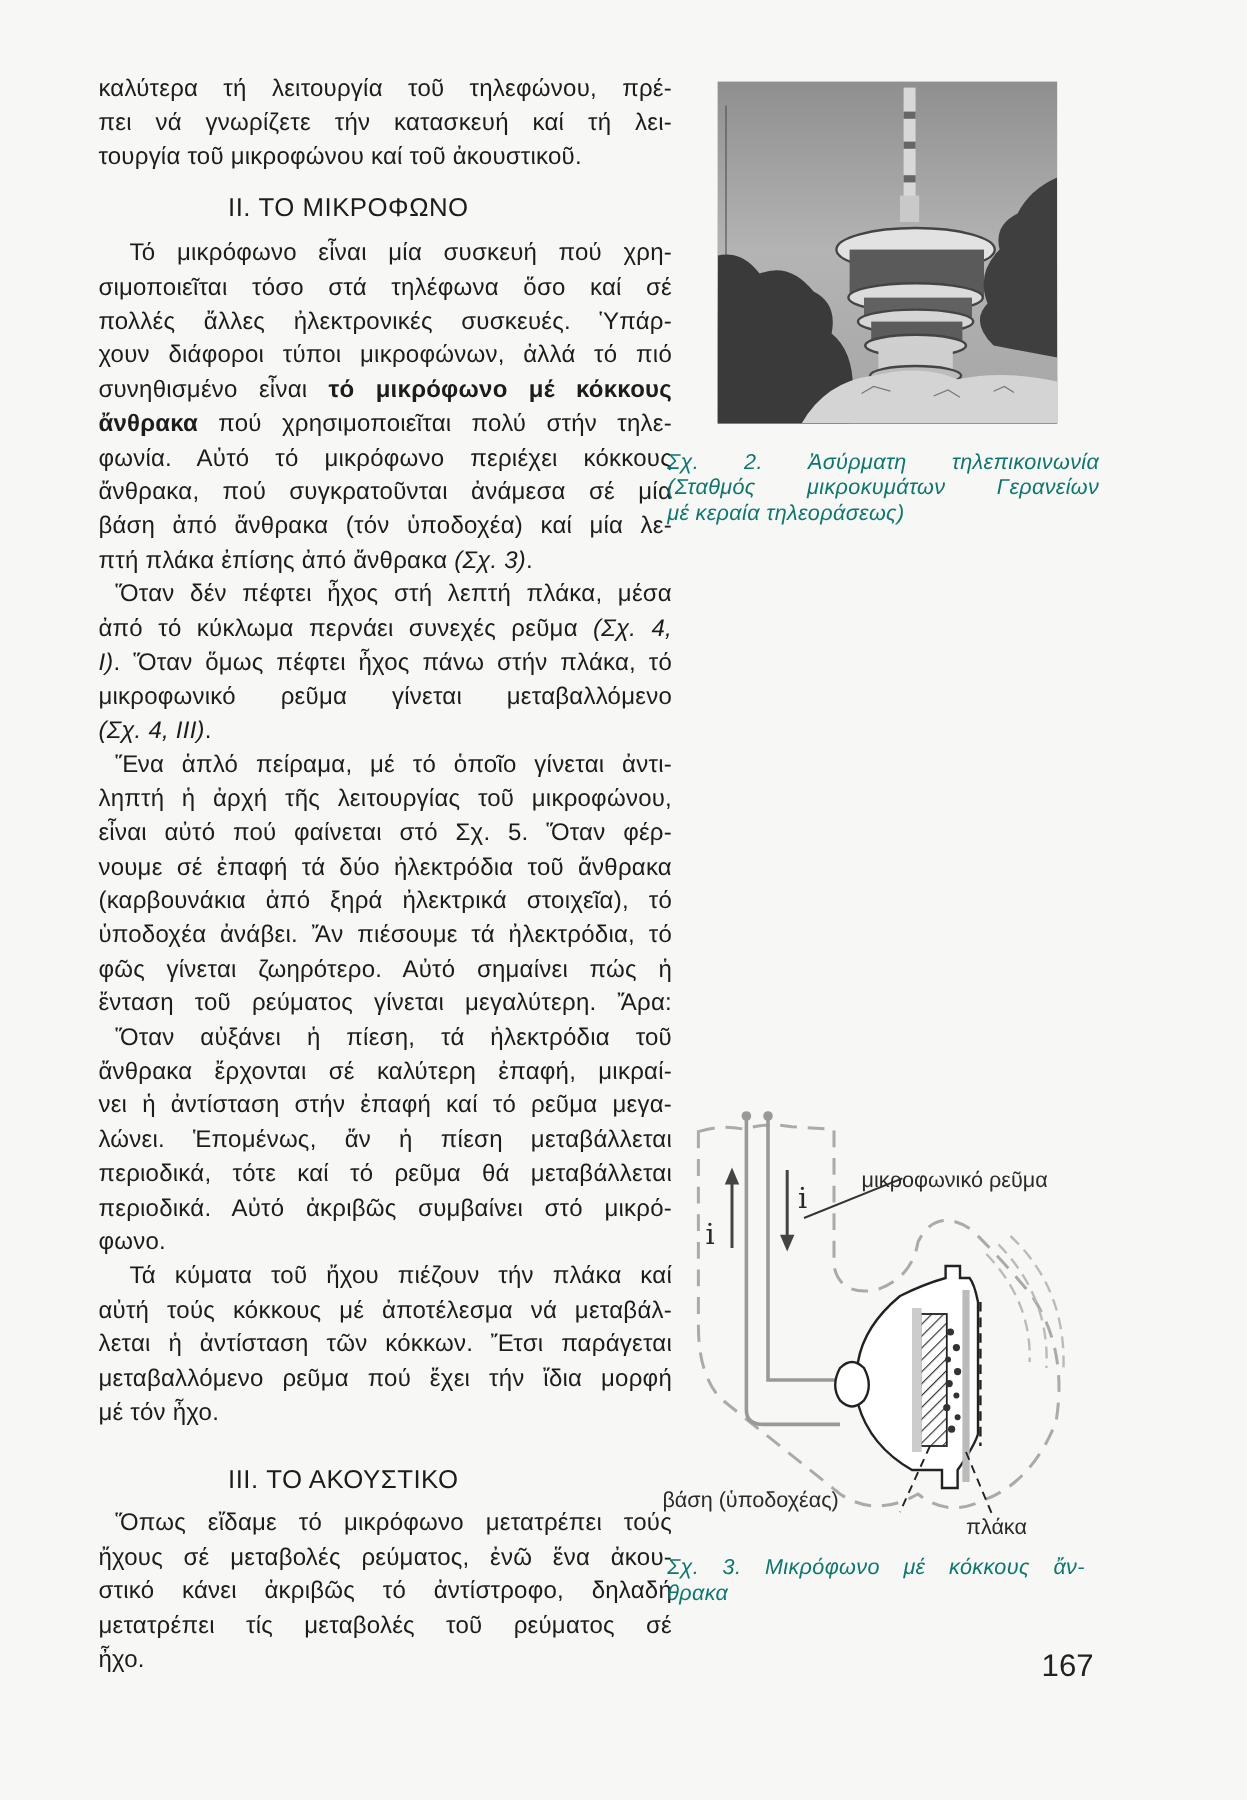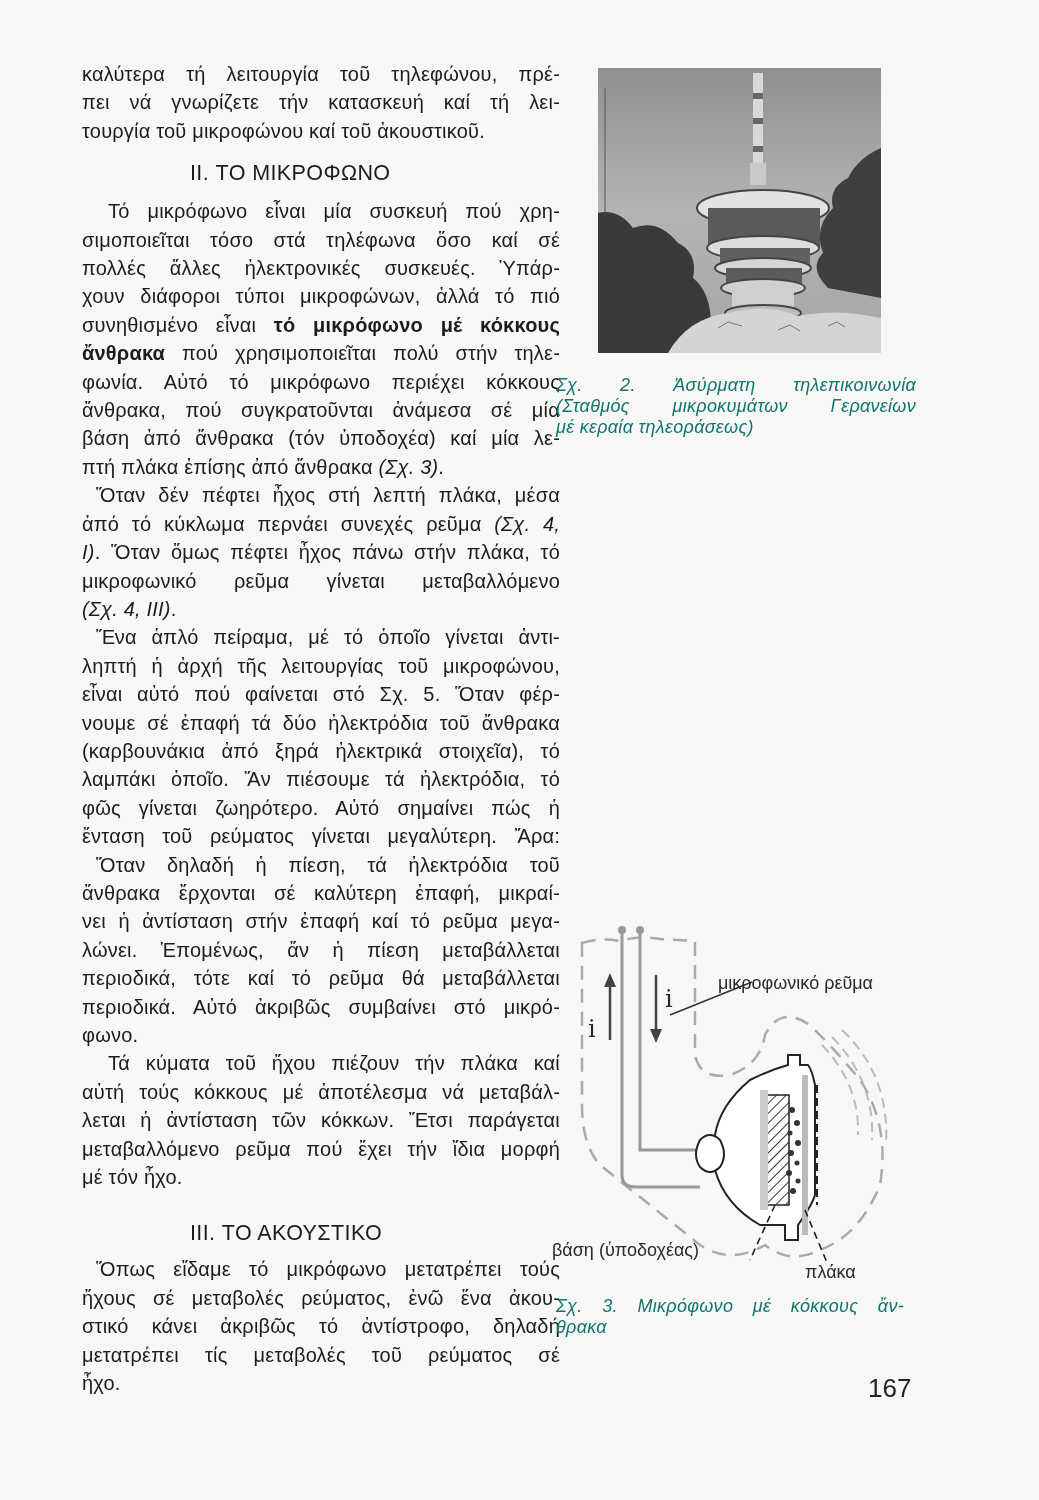--- a/index.html
+++ b/index.html
@@ -91,27 +91,27 @@
       <span class="line">μικροφωνικό ρεῦμα γίνεται μεταβαλλόμενο</span>
       <span class="line last"><i class="it">(Σχ. 4, III)</i><span>.</span></span>
     </div>
 
     <div>
       <span class="line indent-s">Ἕνα ἁπλό πείραμα, μέ τό ὁποῖο γίνεται ἀντι-</span>
       <span class="line">ληπτή ἡ ἀρχή τῆς λειτουργίας τοῦ μικροφώνου,</span>
       <span class="line">εἶναι αὐτό πού φαίνεται στό Σχ. 5. Ὅταν φέρ-</span>
       <span class="line">νουμε σέ ἐπαφή τά δύο ἠλεκτρόδια τοῦ ἄνθρακα</span>
       <span class="line">(καρβουνάκια ἀπό ξηρά ἠλεκτρικά στοιχεῖα), τό</span>
-      <span class="line">λαμπάκι ὁποῖο. Ἄν πιέσουμε τά ἠλεκτρόδια, τό</span>
+      <span class="line">ὑποδοχέα ἀνάβει. Ἄν πιέσουμε τά ἠλεκτρόδια, τό</span>
       <span class="line">φῶς γίνεται ζωηρότερο. Αὐτό σημαίνει πώς ἡ</span>
       <span class="line">ἔνταση τοῦ ρεύματος γίνεται μεγαλύτερη. Ἄρα:</span>
     </div>
 
     <div>
-      <span class="line indent-s">Ὅταν δηλαδή ἡ πίεση, τά ἠλεκτρόδια τοῦ</span>
+      <span class="line indent-s">Ὅταν αὐξάνει ἡ πίεση, τά ἠλεκτρόδια τοῦ</span>
       <span class="line">ἄνθρακα ἔρχονται σέ καλύτερη ἐπαφή, μικραί-</span>
       <span class="line">νει ἡ ἀντίσταση στήν ἐπαφή καί τό ρεῦμα μεγα-</span>
       <span class="line">λώνει. Ἑπομένως, ἄν ἡ πίεση μεταβάλλεται</span>
       <span class="line">περιοδικά, τότε καί τό ρεῦμα θά μεταβάλλεται</span>
       <span class="line">περιοδικά. Αὐτό ἀκριβῶς συμβαίνει στό μικρό-</span>
       <span class="line last">φωνο.</span>
     </div>
 
     <div>
       <span class="line indent">Τά κύματα τοῦ ἤχου πιέζουν τήν πλάκα καί</span>

